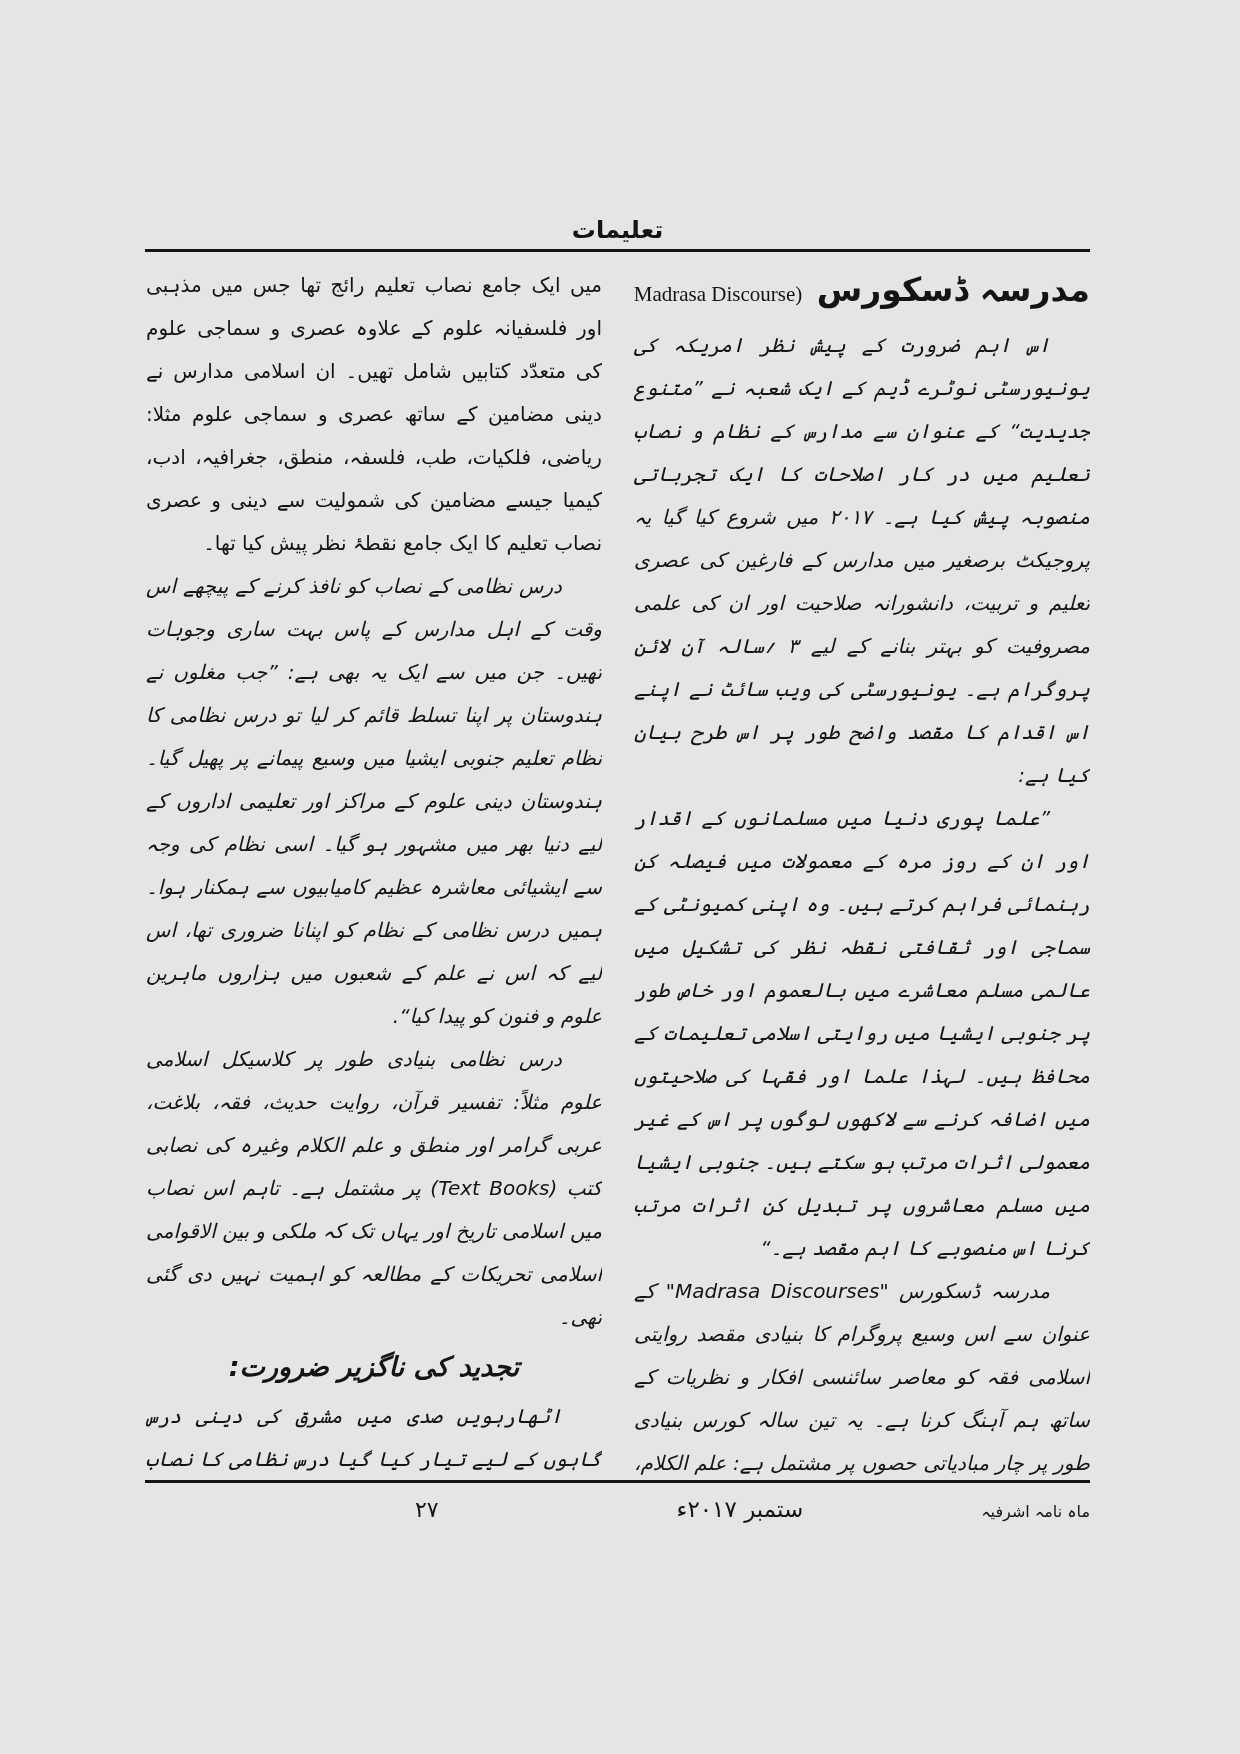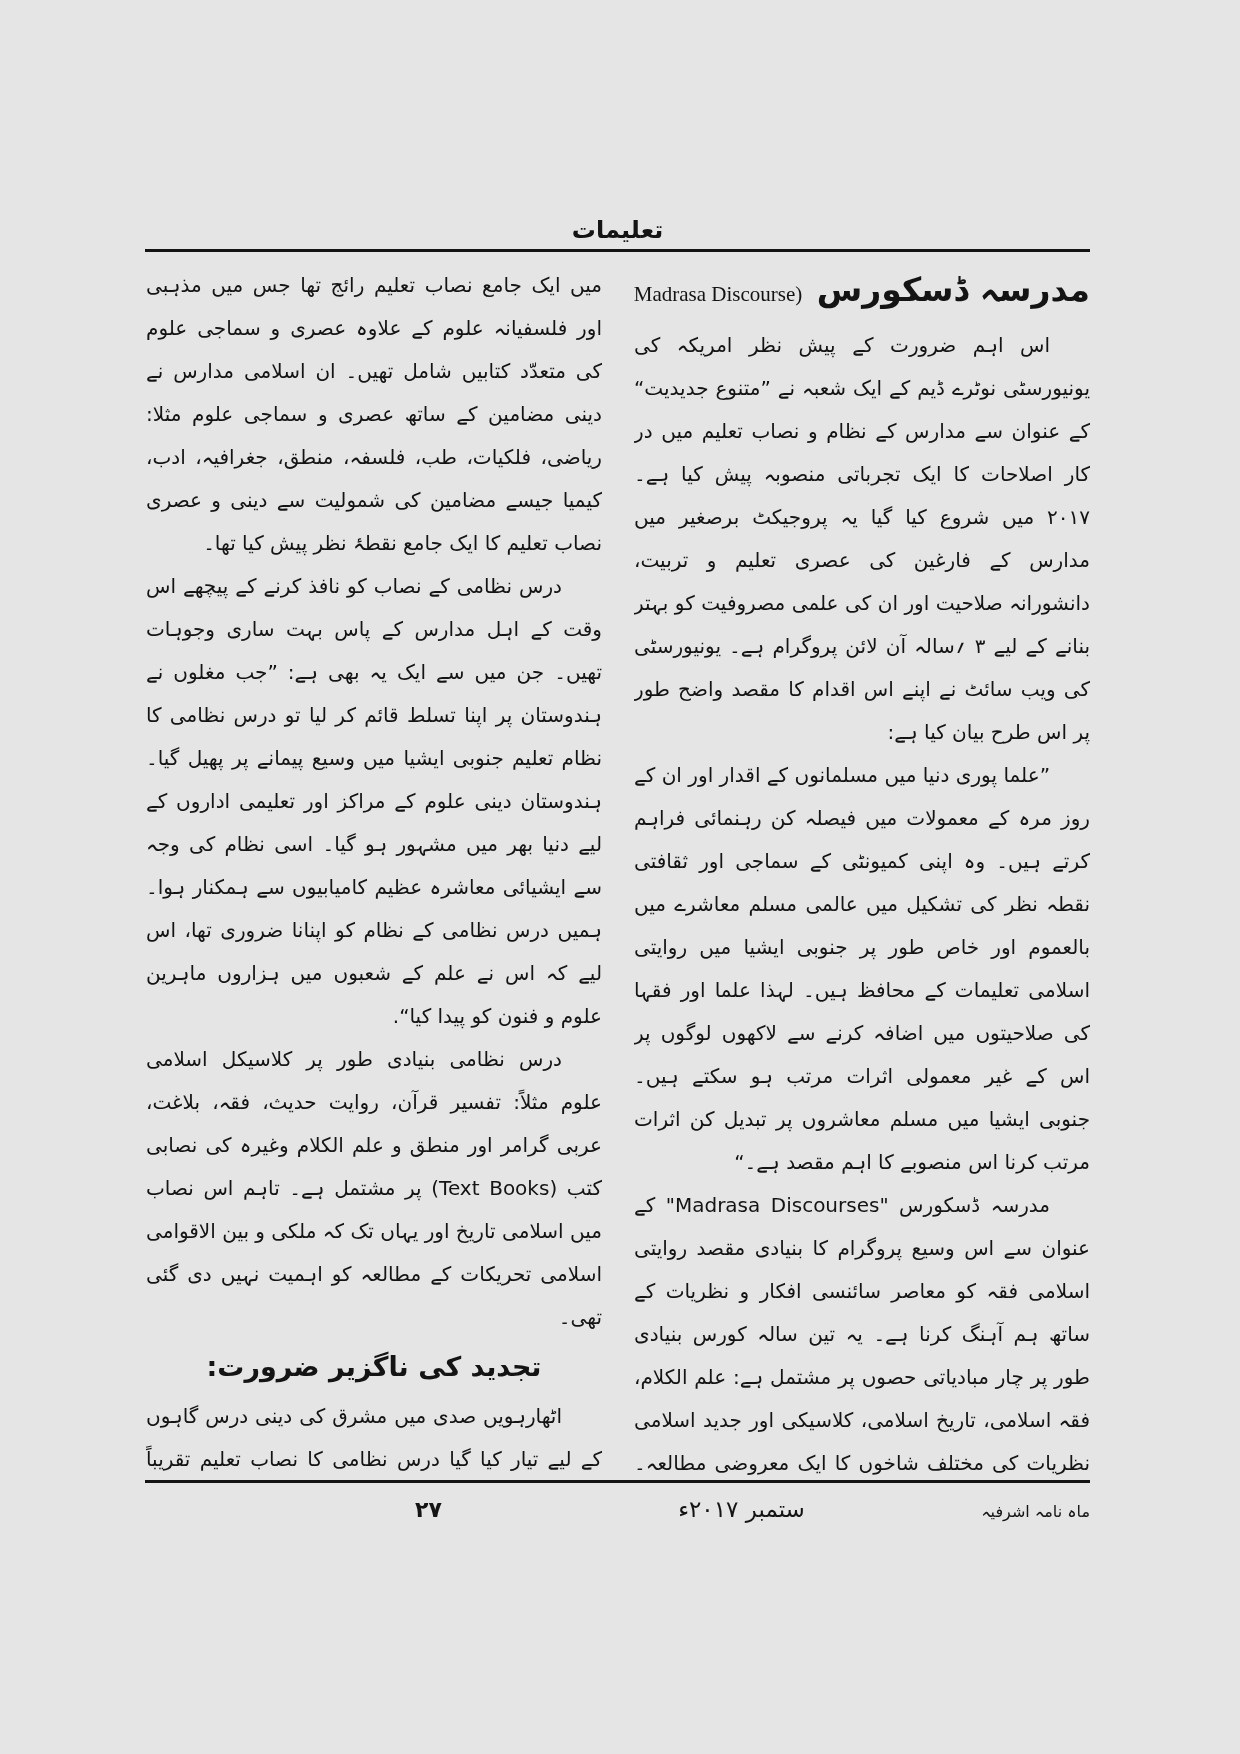--- a/index.html
+++ b/index.html
@@ -44,41 +44,42 @@
   }
   .article-title .urdu { font-size:33px; font-weight:bold;text-align:right; }
   .article-title .eng {
     font-size:21px;
     font-family:"Liberation Serif", serif;
     direction:ltr;
     unicode-bidi:isolate;
     margin-right:8px;
   }
   p.para { text-align:justify; }
-  p.indent { text-indent:40px; }
+  p.indent { text-indent:40px;font-style:italic; }
   .subhead {
     text-align:center;
     font-weight:bold;
     font-size:27px;
     line-height:56px;
+    font-style:italic;
   }
   .footer-rule {
     position:absolute; right:150px; width:945px; top:1480px;
     border-top:3px solid #141414;
   }
   .footer {
     position:absolute; right:150px; width:945px; top:1496px;
     display:flex;
     justify-content:space-between;
     align-items:baseline;
     font-size:23px;
   }
   .footer .magazine { font-size:16px; }
   .footer .date { font-size:23px; padding-left:60px; }
-  .footer .page-num { font-weight:bold; font-size:22px; padding-left:270px; }
+  .footer .page-num { font-weight:normal; font-size:22px; padding-left:270px; }
 </style>
 </head>
 <body>
 
 <div class="page">
 
   <div class="content">
 
     <div class="masthead">تعلیمات</div>
     <div class="head-rule"></div>

